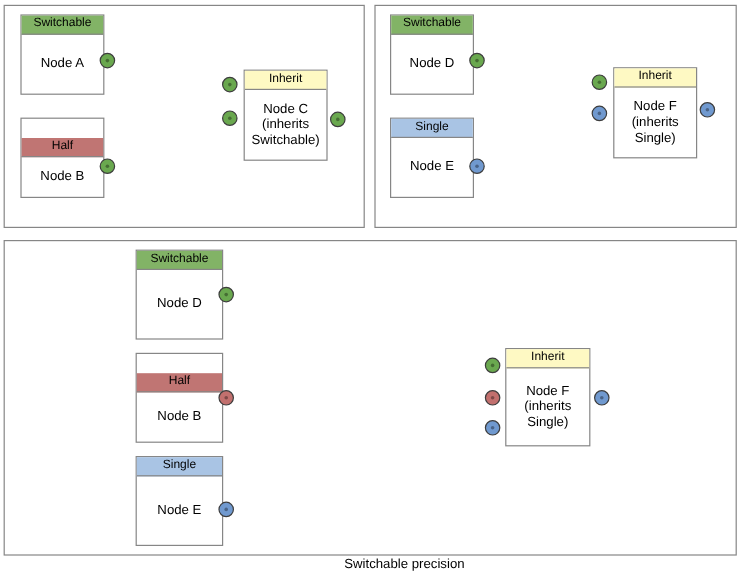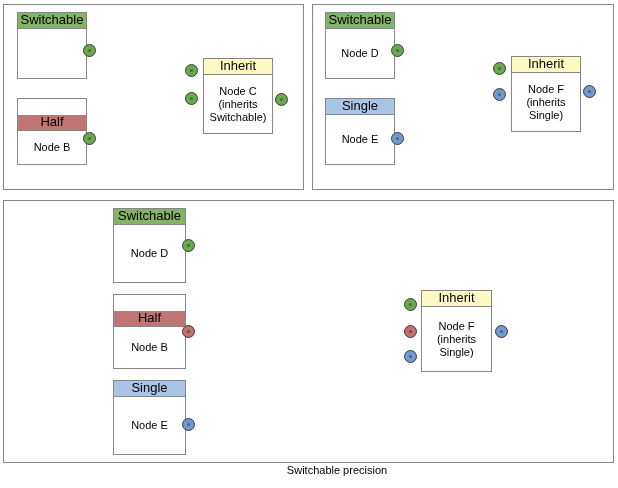--- a/index.html
+++ b/index.html
@@ -33,21 +33,21 @@
     background: #ffffff;
     display: flex;
     flex-direction: column;
   }
   .node-header {
     box-sizing: border-box;
     height: 16px;
     line-height: 14px;
     border-bottom: 1px solid #868686;
     text-align: center;
-    font-size: 13px;
+    font-size: 10px;
     color: #000000;
     white-space: nowrap;
     overflow: hidden;
   }
   .node-header.green  { background: #82b366; }
   .node-header.red    { background: #c07573; margin-top: 16px; }
   .node-header.blue   { background: #a9c4e4; }
   .node-header.gray   { background: #fef9c3; }
   .node-body {
     flex: 1;
@@ -128,20 +128,21 @@
 
     <line x1="194" y1="331" x2="414" y2="331" stroke="#4d4d4d" stroke-width="1" marker-end="url(#arr)"></line>
 
     <line x1="194" y1="424" x2="414" y2="356" stroke="#4d4d4d" stroke-width="1" marker-end="url(#arr)"></line>
   </svg>
 
   <div class="panel" style="left:3px; top:4px; width:301px; height:186px;"></div>
 
   <div class="node" style="left:17px; top:12px; width:70px; height:67px;">
     <div class="node-header green">Switchable</div>
+    <div class="node-body">Node A</div>
   </div>
 
   <div class="node" style="left:17px; top:98px; width:70px; height:67px;">
     <div class="node-header red">Half</div>
     <div class="node-body">Node B</div>
   </div>
 
   <div class="node" style="left:203px; top:58px; width:70px; height:76px;">
     <div class="node-header gray">Inherit</div>
     <div class="node-body multiline">Node C<br>(inherits<br>Switchable)</div>

